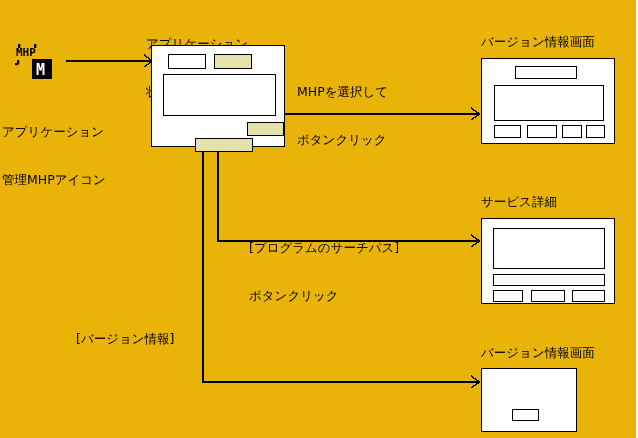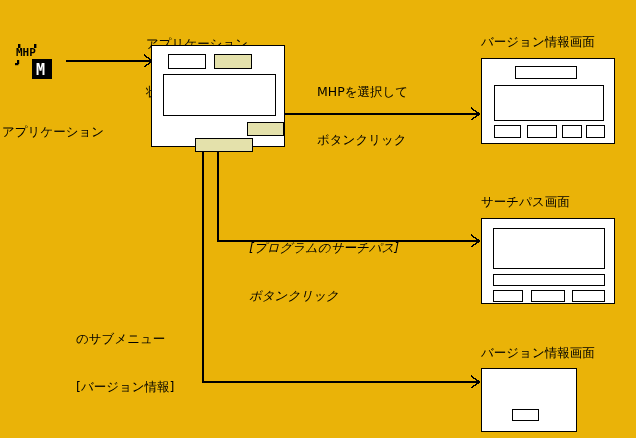--- a/index.html
+++ b/index.html
@@ -96,20 +96,21 @@
       <rect x="5" y="17" width="2.2" height="4"></rect>
       <rect x="3" y="20" width="3.4" height="2.2"></rect>
     </g>
 
     <rect x="20" y="16" width="20" height="20" fill="#000000"></rect>
     <text x="24" y="32" font-family="'DejaVu Sans Mono',monospace" font-size="15" font-weight="bold" fill="#ffffff">M</text>
   </svg>
 
   <div class="label" style="left:2px; top:92px;">
     <div>アプリケーション</div>
+    <div>管理MHPアイコン</div>
   </div>
 
   <div class="label" style="left:146px; top:4px;">
     <div>アプリケーション</div>
     <div>状態表示画面</div>
   </div>
 
   <div class="screen" style="left:151px; top:45px; width:134px; height:102px;">
     <div class="part" style="left:16px; top:8px; width:38px; height:15px;"></div>
     <div class="part hl" style="left:62px; top:8px; width:38px; height:15px;"></div>
@@ -122,45 +123,44 @@
 
   <div class="screen" style="left:481px; top:58px; width:134px; height:86px;">
     <div class="part" style="left:33px; top:7px; width:62px; height:13px;"></div>
     <div class="part" style="left:12px; top:26px; width:110px; height:36px;"></div>
     <div class="part" style="left:12px; top:66px; width:27px; height:13px;"></div>
     <div class="part" style="left:45px; top:66px; width:30px; height:13px;"></div>
     <div class="part" style="left:80px; top:66px; width:20px; height:13px;"></div>
     <div class="part" style="left:104px; top:66px; width:19px; height:13px;"></div>
   </div>
 
-  <div class="label" style="left:481px; top:194px;">サーチパス画面</div>
+  <div class="label" style="left:481px; top:194px;">サービス詳細</div>
 
   <div class="screen" style="left:481px; top:218px; width:134px; height:86px;">
     <div class="part" style="left:11px; top:9px; width:112px; height:41px;"></div>
     <div class="part" style="left:11px; top:55px; width:112px; height:12px;"></div>
     <div class="part" style="left:11px; top:71px; width:30px; height:12px;"></div>
     <div class="part" style="left:49px; top:71px; width:34px; height:12px;"></div>
     <div class="part" style="left:90px; top:71px; width:33px; height:12px;"></div>
   </div>
 
   <div class="label" style="left:481px; top:345px;text-align:center;">バージョン情報画面</div>
 
   <div class="screen" style="left:481px; top:368px; width:96px; height:64px;">
     <div class="part" style="left:30px; top:40px; width:27px; height:12px;"></div>
   </div>
 
-  <div class="label" style="left:317px; top:52px;">
+  <div class="label" style="left:297px; top:52px;">
     <div>MHPを選択して</div>
     <div>ボタンクリック</div>
   </div>
 
-  <div class="label" style="left:249px; top:208px;font-style:italic;">
+  <div class="label" style="left:249px; top:208px;">
     <div>[プログラムのサーチパス]</div>
     <div>ボタンクリック</div>
   </div>
 
   <div class="label" style="left:76px; top:299px;">
-    <div>のサブメニュー</div>
     <div>[バージョン情報]</div>
     
   </div>
 
 </div>
 
 </body></html>

